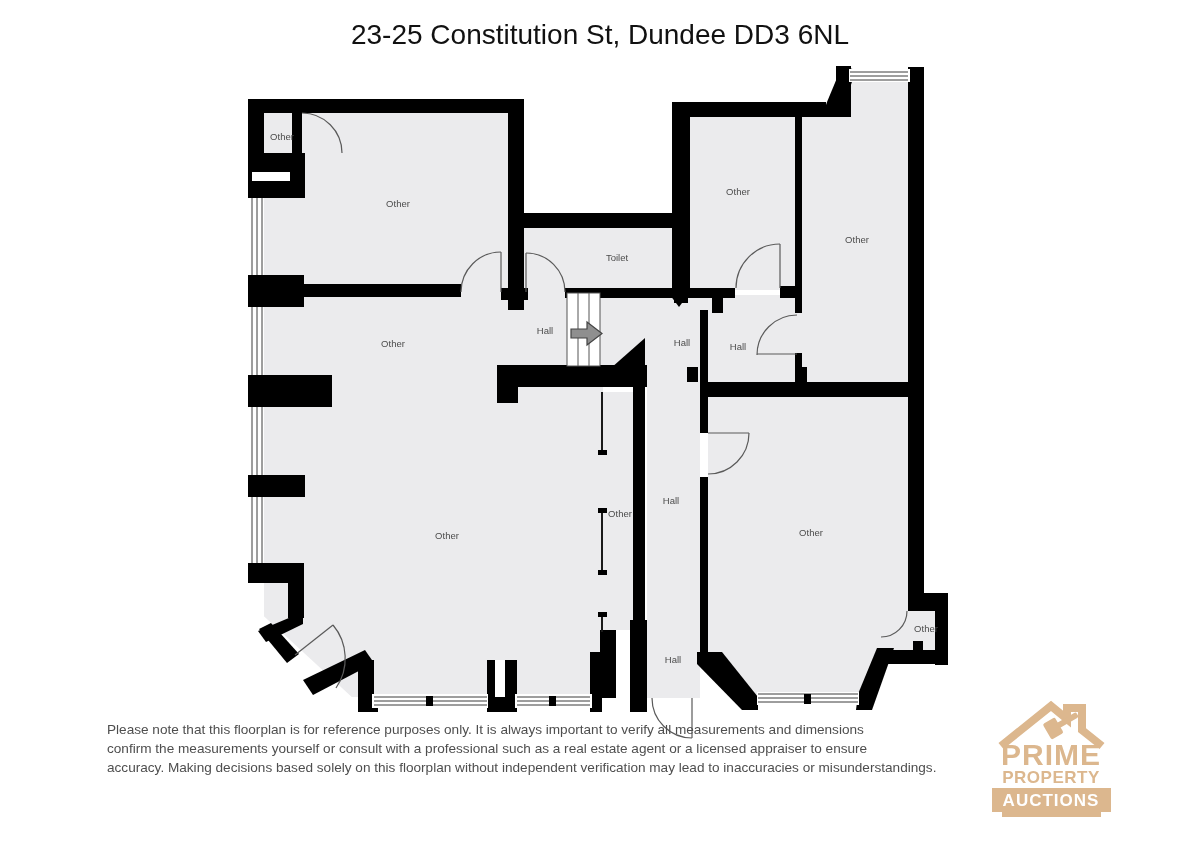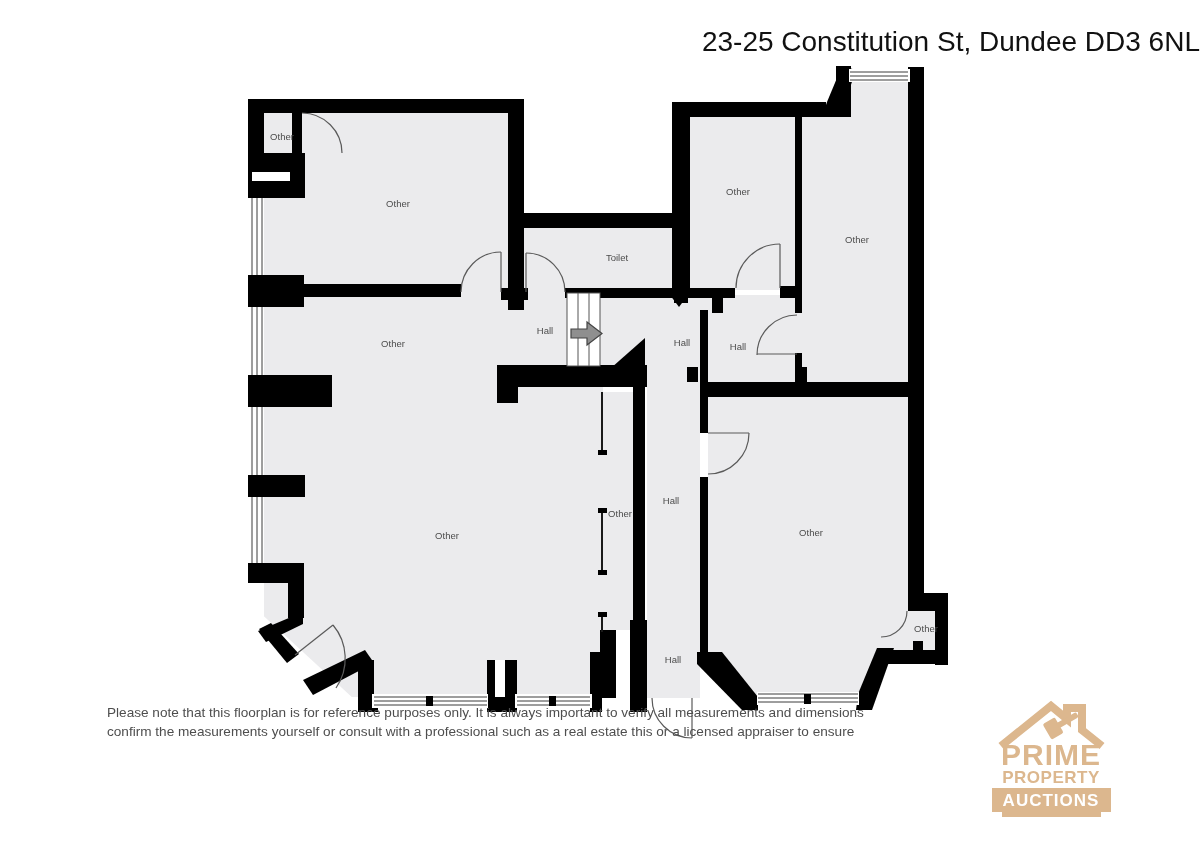--- a/index.html
+++ b/index.html
@@ -1,22 +1,22 @@
 <!DOCTYPE html>
 <html><head>
 <meta charset="utf-8">
 <style>
   html,body{margin:0;padding:0;background:#ffffff;}
   #stage{position:relative;width:1200px;height:848px;background:#fff;overflow:hidden;
          font-family:"Liberation Sans", sans-serif;}
-  #plan-title{position:absolute;top:26px;left:0;width:100%;text-align:right;
+  #plan-title{position:absolute;top:19px;left:0;width:100%;text-align:center;
               font-size:28px;font-weight:400;color:#111;}
   #floorplan-svg{position:absolute;top:0;left:0;}
   .room-label{font-size:9.5px;fill:#4c4c4c;}
-  #disclaimer{position:absolute;left:107px;top:703px;width:850px;
+  #disclaimer{position:absolute;left:107px;top:720px;width:850px;
               font-size:13.6px;line-height:19px;color:#4e4e4e;}
   #logo{position:absolute;left:988px;top:696px;}
   .logo-txt{font-family:"Liberation Sans",sans-serif;font-weight:bold;}
 </style>
 </head>
 <body>
 
 <div id="stage">
 
   <div id="plan-title">23-25 Constitution St, Dundee DD3 6NL</div>
@@ -192,21 +192,22 @@
       <text class="room-label" x="620" y="517">Other</text>
       <text class="room-label" x="671" y="504">Hall</text>
       <text class="room-label" x="811" y="536">Other</text>
       <text class="room-label" x="673" y="663">Hall</text>
       <text class="room-label" x="926" y="632">Other</text>
     </g>
   </svg>
 
   <div id="disclaimer">
     <div>Please note that this floorplan is for reference purposes only. It is always important to verify all measurements and dimensions</div>
-    <div>confirm the measurements yourself or consult with a professional such as a real estate this or a licensed appraiser to ensure</div>
+    <div>confirm the measurements yourself or consult with a professional such as a real estate agent or a licensed appraiser to ensure</div>
+    <div>accuracy. Making decisions based solely on this floorplan without independent verification may lead to inaccuracies or misunderstandings.</div>
   </div>
 
   <svg id="logo" width="128" height="122" viewBox="0 0 128 122">
     <g stroke="#dcb78e" stroke-width="8" fill="none">
       <path d="M 13,50 L 63,10 L 79,23 L 79,12 L 94,12 L 94,34 L 114,50" stroke-linejoin="miter"></path>
     </g>
     <g fill="#dcb78e" transform="rotate(-30 66 32)">
       <rect x="58" y="23" width="14" height="18" rx="2"></rect>
       <rect x="70" y="29" width="23" height="6" rx="2"></rect>
     </g>

